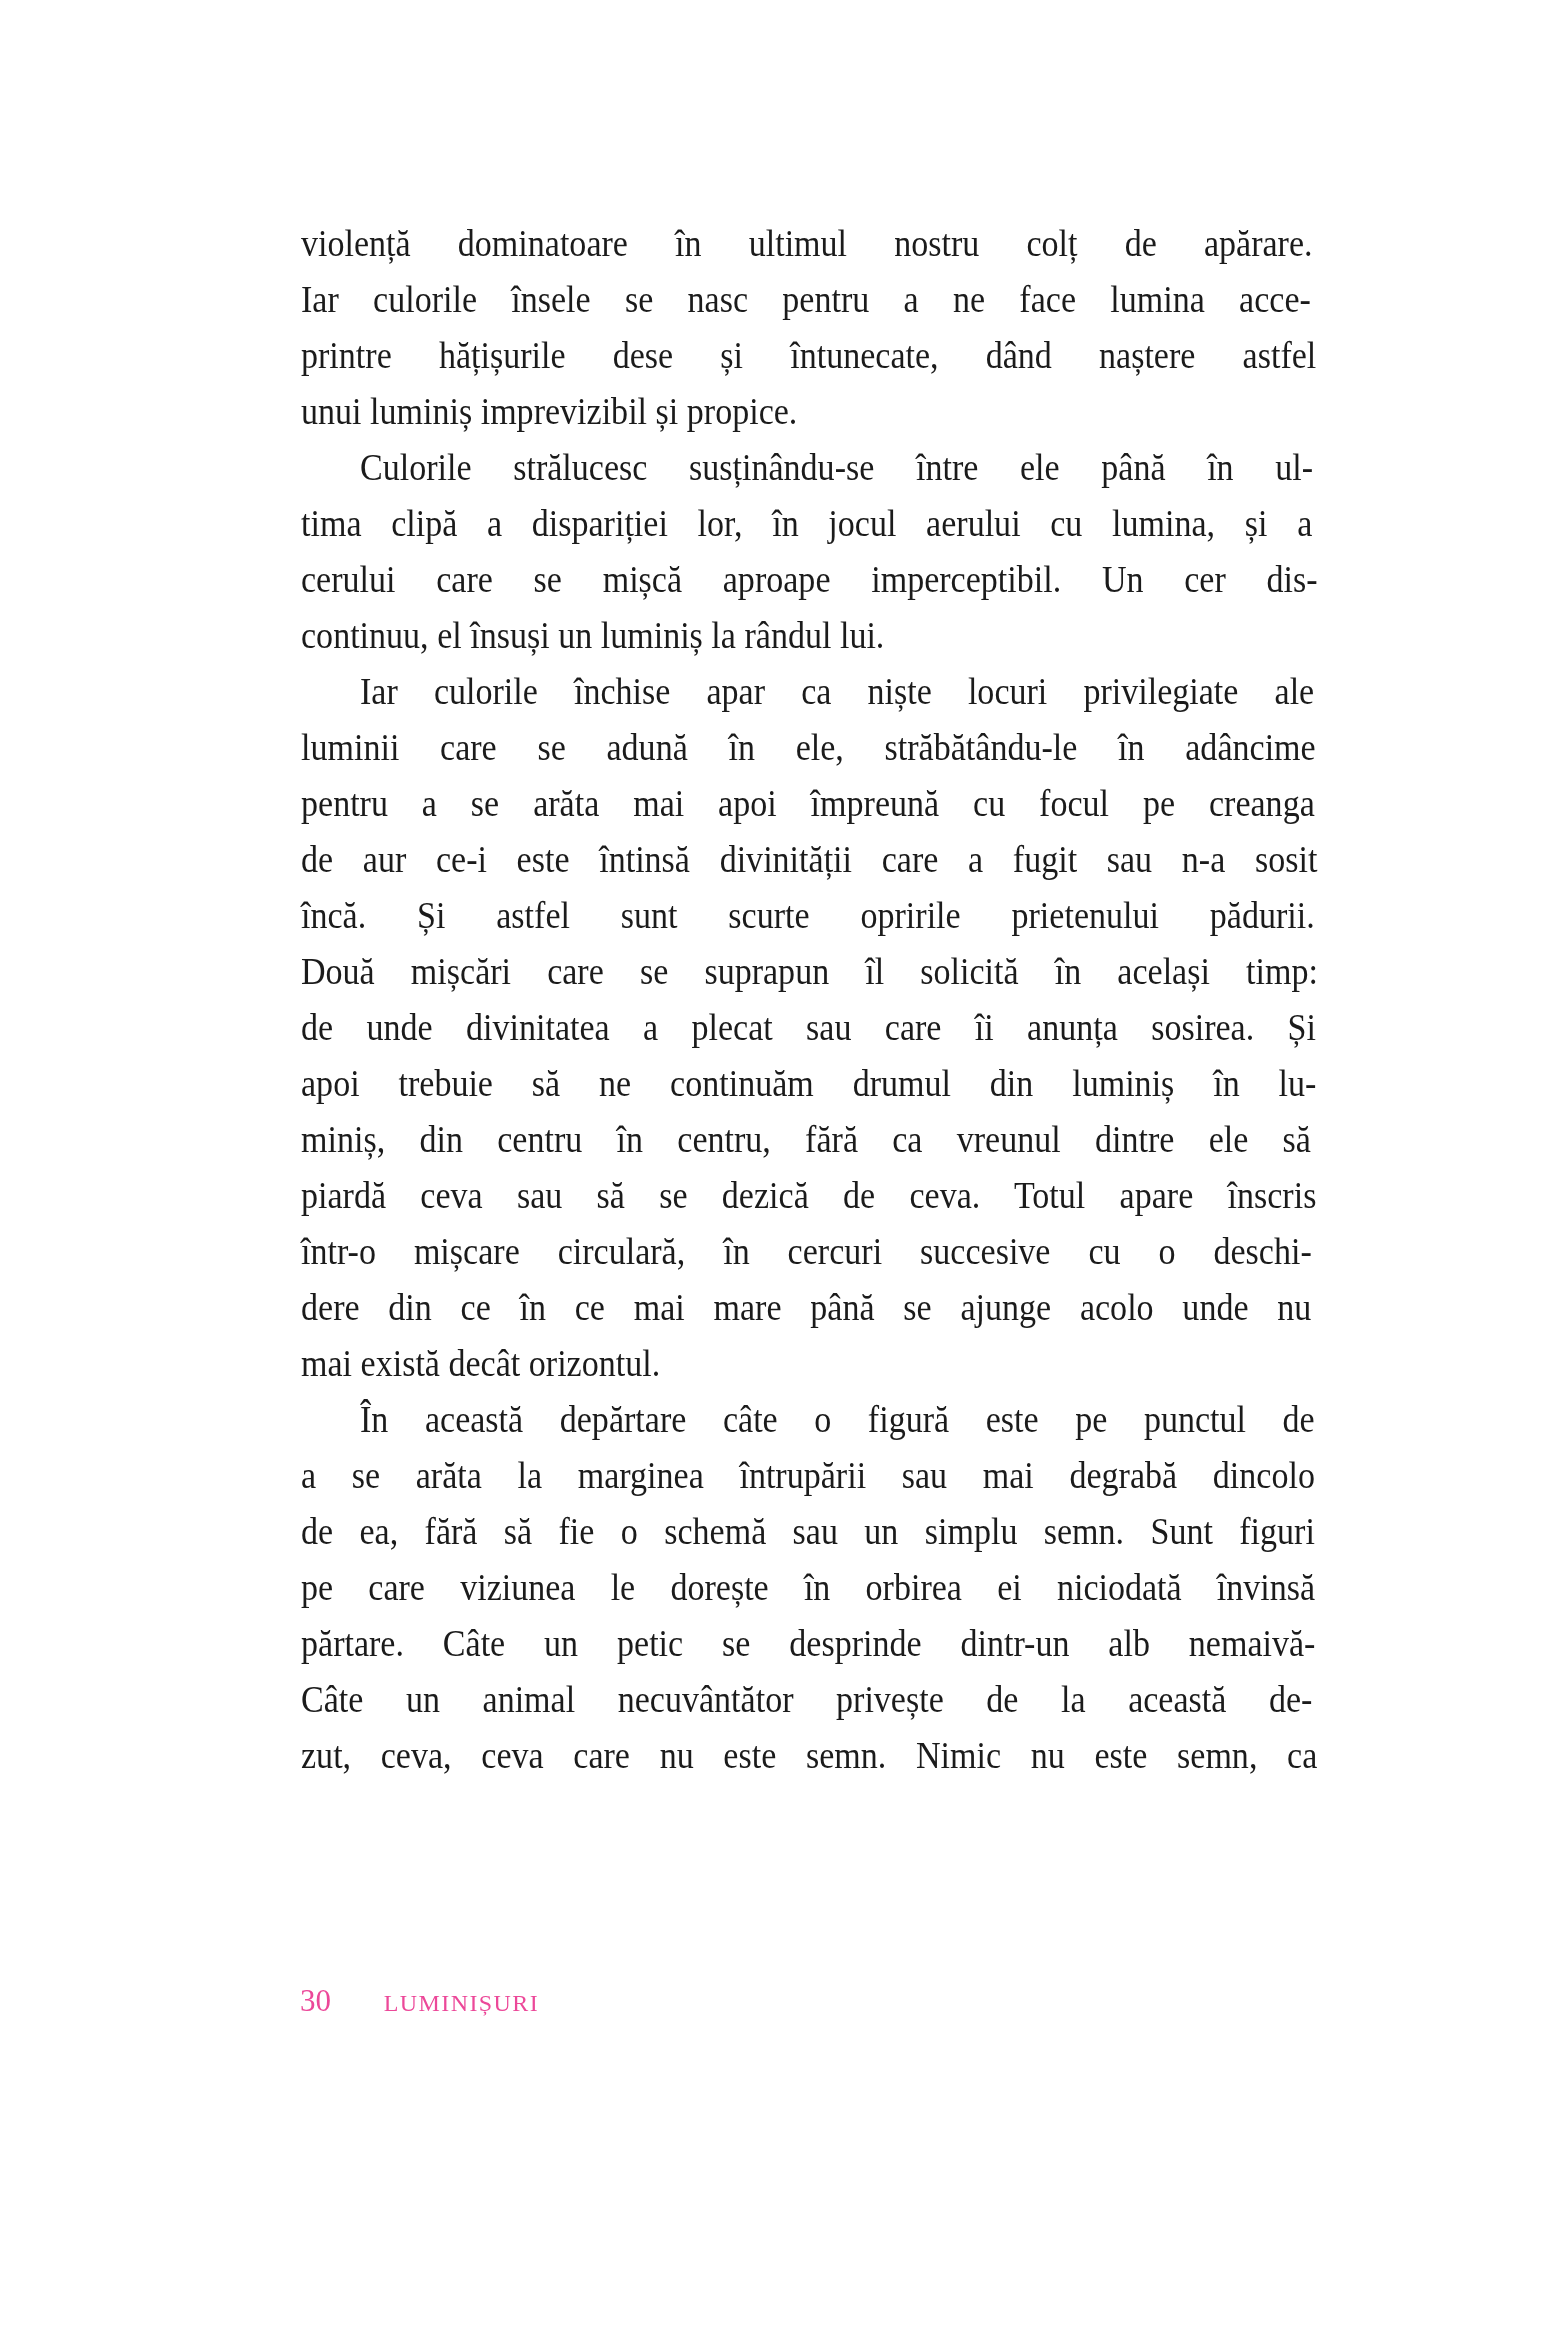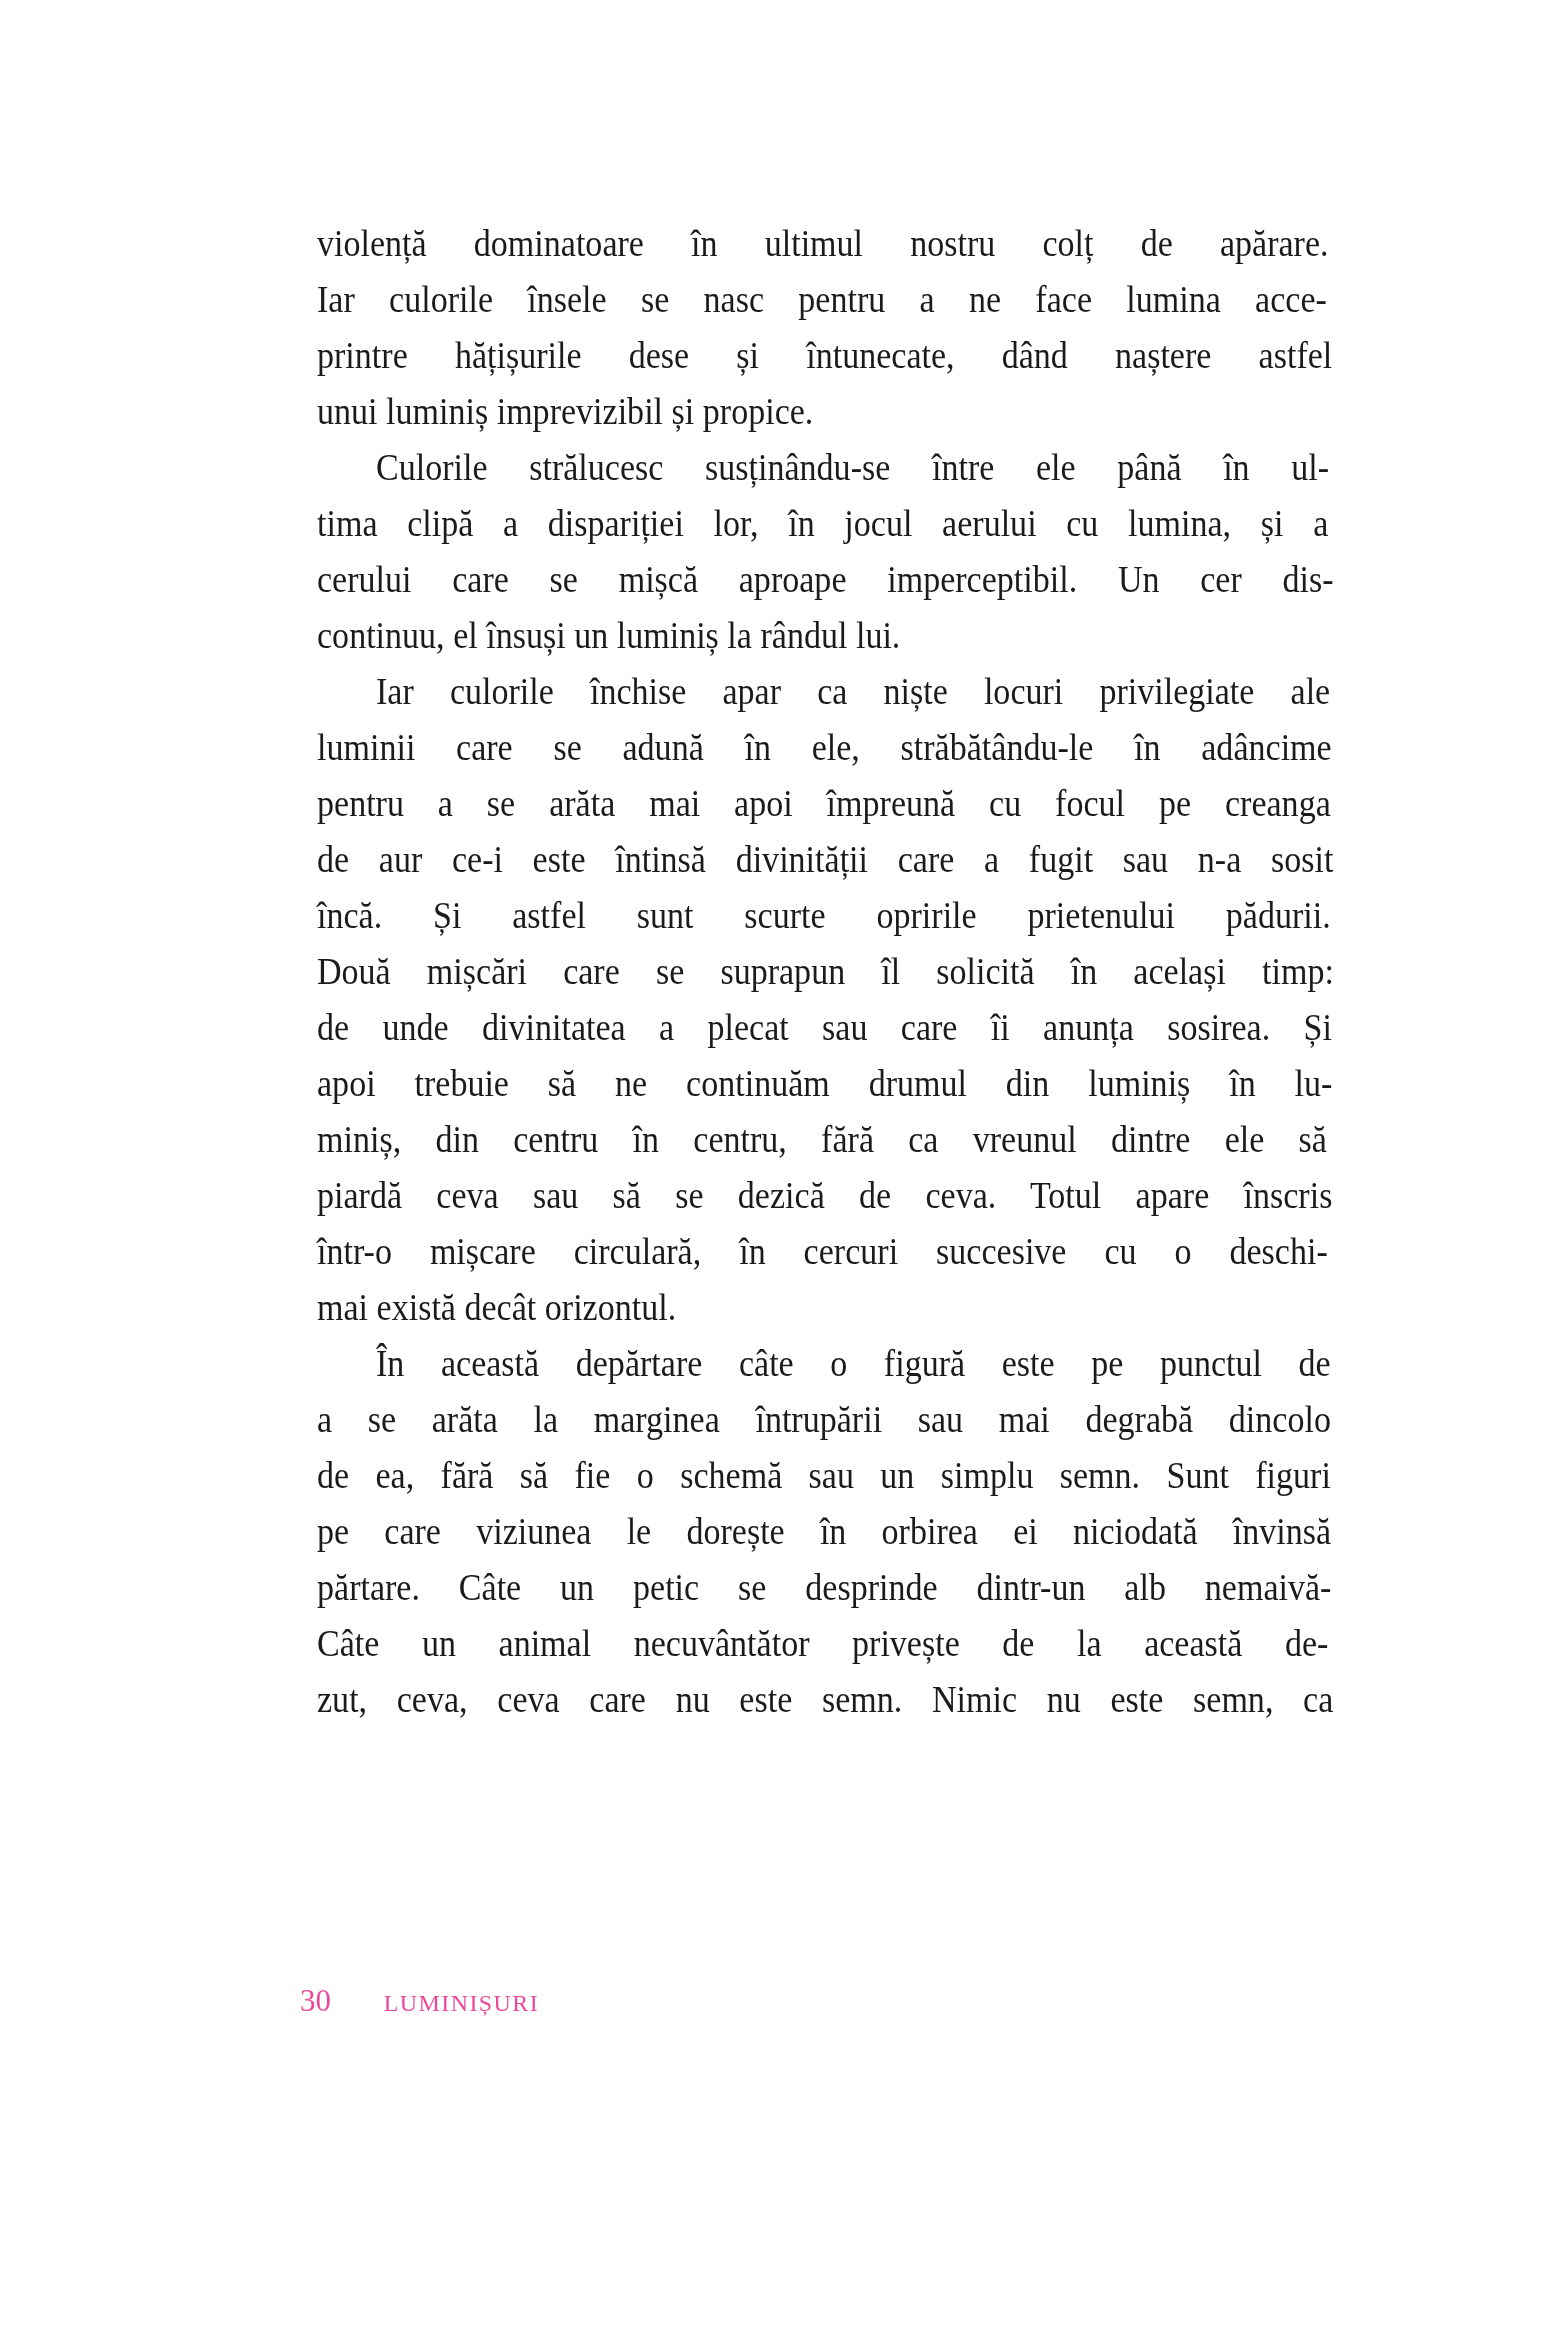--- a/index.html
+++ b/index.html
@@ -21,21 +21,20 @@
     background: #ffffff;
   }
   .text-block {
     position: absolute;
     left: 301px;
     top: 216px;
     width: 1012px;
     font-family: "Liberation Serif", "DejaVu Serif", serif;
     font-size: 37px;
     color: #1b1b1b;
-    margin-left: 16px;
   }
   .line {
     display: block;
     white-space: nowrap;
     height: 56px;
     line-height: 56px;
     transform-origin: 0 50%;
   }
   .line.indent {
     padding-left: 59px;
@@ -83,20 +82,21 @@
         <span class="line"><span style="display: inline-block; white-space: nowrap; transform-origin: 0px 50%; word-spacing: 35px; transform: scaleX(0.92);">luminii care se adună în ele, străbătându-le în adâncime</span></span>
         <span class="line"><span style="display: inline-block; white-space: nowrap; transform-origin: 0px 50%; word-spacing: 27.6px; transform: scaleX(0.92);">pentru a se arăta mai apoi împreună cu focul pe creanga</span></span>
         <span class="line"><span style="display: inline-block; white-space: nowrap; transform-origin: 0px 50%; word-spacing: 23px; transform: scaleX(0.92);">de aur ce-i este întinsă divinității care a fugit sau n-a sosit</span></span>
         <span class="line"><span style="display: inline-block; white-space: nowrap; transform-origin: 0px 50%; word-spacing: 46px; transform: scaleX(0.92);">încă. Și astfel sunt scurte opririle prietenului pădurii.</span></span>
         <span class="line"><span style="display: inline-block; white-space: nowrap; transform-origin: 0px 50%; word-spacing: 30px; transform: scaleX(0.92);">Două mișcări care se suprapun îl solicită în același timp:</span></span>
         <span class="line"><span style="display: inline-block; white-space: nowrap; transform-origin: 0px 50%; word-spacing: 27px; transform: scaleX(0.92);">de unde divinitatea a plecat sau care îi anunța sosirea. Și</span></span>
         <span class="line"><span style="display: inline-block; white-space: nowrap; transform-origin: 0px 50%; word-spacing: 33px; transform: scaleX(0.92);">apoi trebuie să ne continuăm drumul din luminiș în lu-</span></span>
         <span class="line"><span style="display: inline-block; white-space: nowrap; transform-origin: 0px 50%; word-spacing: 28px; transform: scaleX(0.92);">miniș, din centru în centru, fără ca vreunul dintre ele să</span></span>
         <span class="line"><span style="display: inline-block; white-space: nowrap; transform-origin: 0px 50%; word-spacing: 28px; transform: scaleX(0.92);">piardă ceva sau să se dezică de ceva. Totul apare înscris</span></span>
         <span class="line"><span style="display: inline-block; white-space: nowrap; transform-origin: 0px 50%; word-spacing: 32px; transform: scaleX(0.92);">într-o mișcare circulară, în cercuri succesive cu o deschi-</span></span>
+        <span class="line"><span style="display: inline-block; white-space: nowrap; transform-origin: 0px 50%; word-spacing: 22px; transform: scaleX(0.92);">dere din ce în ce mai mare până se ajunge acolo unde nu</span></span>
         <span class="line"><span style="display: inline-block; white-space: nowrap; transform-origin: 0px 50%; transform: scaleX(0.92);">mai există decât orizontul.</span></span>
       </div>
       <div class="paragraph">
         <span class="line indent"><span style="display: inline-block; white-space: nowrap; transform-origin: 0px 50%; word-spacing: 30.5px; transform: scaleX(0.92);">În această depărtare câte o figură este pe punctul de</span></span>
         <span class="line"><span style="display: inline-block; white-space: nowrap; transform-origin: 0px 50%; word-spacing: 29.5px; transform: scaleX(0.92);">a se arăta la marginea întrupării sau mai degrabă dincolo</span></span>
         <span class="line"><span style="display: inline-block; white-space: nowrap; transform-origin: 0px 50%; word-spacing: 19.4px; transform: scaleX(0.92);">de ea, fără să fie o schemă sau un simplu semn. Sunt figuri</span></span>
         <span class="line"><span style="display: inline-block; white-space: nowrap; transform-origin: 0px 50%; word-spacing: 29px; transform: scaleX(0.92);">pe care viziunea le dorește în orbirea ei niciodată învinsă</span></span>
         <span class="line"><span style="display: inline-block; white-space: nowrap; transform-origin: 0px 50%; word-spacing: 33px; transform: scaleX(0.92);">părtare. Câte un petic se desprinde dintr-un alb nemaivă-</span></span>
         <span class="line"><span style="display: inline-block; white-space: nowrap; transform-origin: 0px 50%; word-spacing: 37px; transform: scaleX(0.92);">Câte un animal necuvântător privește de la această de-</span></span>
         <span class="line"><span style="display: inline-block; white-space: nowrap; transform-origin: 0px 50%; word-spacing: 23px; transform: scaleX(0.92);">zut, ceva, ceva care nu este semn. Nimic nu este semn, ca</span></span>

